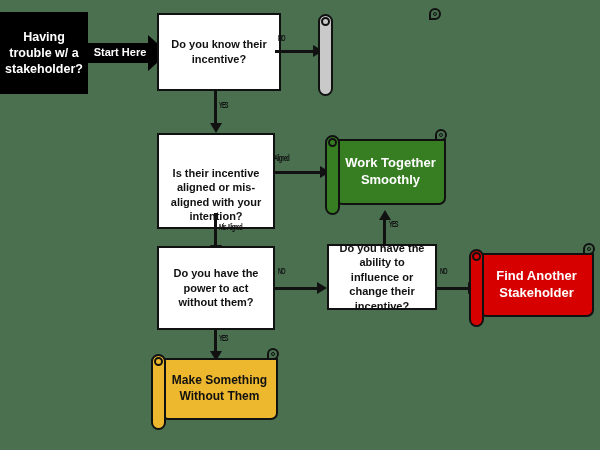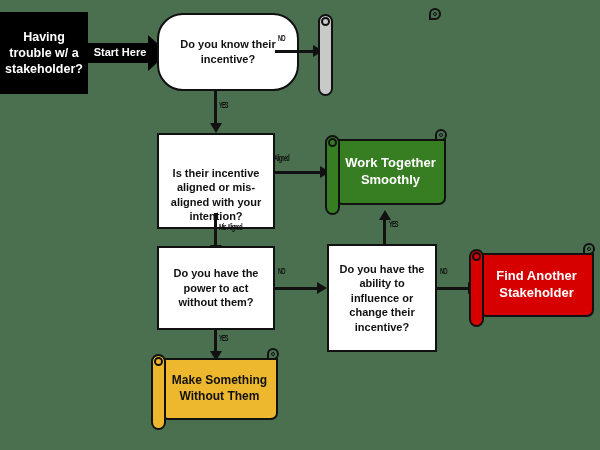--- a/index.html
+++ b/index.html
@@ -108,21 +108,21 @@
   <div class="node start-box" style="left:0px;top:12px;width:88px;height:82px;">
     <span>Having trouble w/ a stakeholder?</span>
   </div>
 
   <div class="block-arrow" style="left:88px;top:35px;width:82px;height:36px;">
     <div class="shaft"></div>
     <div class="head"></div>
     <div class="txt">Start Here</div>
   </div>
 
-  <div class="node dec-box" style="left:157px;top:13px;width:142px;height:78px;border-radius:26px;">
+  <div class="node dec-box" style="left:157px;top:13px;width:124px;height:78px;">
     <span>Do you know their incentive?</span>
   </div>
 
   <div class="line-h" style="left:275px;top:50px;width:40px;"></div>
   <div class="arrow-r" style="left:313px;top:45px;"></div>
   <div class="elabel" style="left:278px;top:33px;">NO</div>
 
   <div class="line-v" style="left:214px;top:91px;height:36px;"></div>
   <div class="arrow-d" style="left:209.5px;top:123px;"></div>
   <div class="elabel" style="left:219px;top:100px;">YES</div>
@@ -163,21 +163,21 @@
   </div>
 
   <div class="line-h" style="left:275px;top:287px;width:44px;"></div>
   <div class="arrow-r" style="left:317px;top:282px;"></div>
   <div class="elabel" style="left:278px;top:266px;">NO</div>
 
   <div class="line-v" style="left:214px;top:330px;height:25px;"></div>
   <div class="arrow-d" style="left:209.5px;top:351px;"></div>
   <div class="elabel" style="left:219px;top:333px;">YES</div>
 
-  <div class="node dec-box" style="left:327px;top:244px;width:110px;height:108px;">
+  <div class="node dec-box" style="left:327px;top:244px;width:110px;height:66px;">
     <span>Do you have the ability to influence or change their incentive?</span>
   </div>
 
   <div class="line-v" style="left:383px;top:218px;height:26px;"></div>
   <div class="arrow-u" style="left:378.5px;top:210px;"></div>
   <div class="elabel" style="left:389px;top:219px;">YES</div>
 
   <div class="line-h" style="left:437px;top:287px;width:33px;"></div>
   <div class="arrow-r" style="left:468px;top:282px;"></div>
   <div class="elabel" style="left:440px;top:266px;">NO</div>

